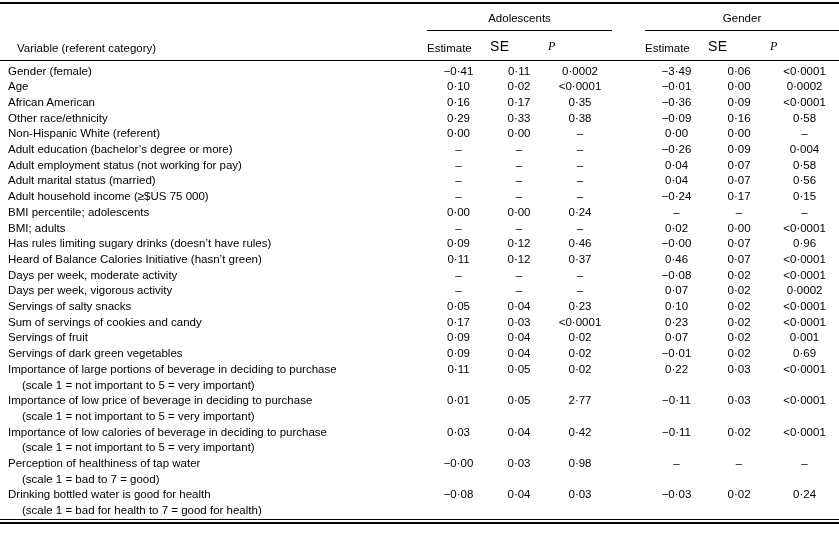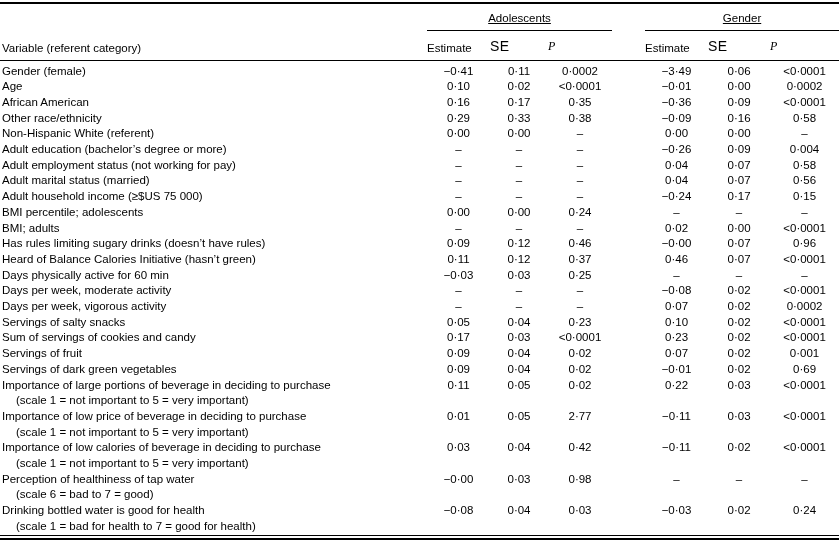--- a/index.html
+++ b/index.html
@@ -20,42 +20,42 @@
     border-top: 2px solid #000;
     border-bottom: 1px solid #000;
   }
   th, td {
     padding: 0;
     font-weight: normal;
     font-size: 11.5px;
     color: #000;
   }
   
-  tr.group-row td, tr.group-row th { height: 27px; vertical-align: bottom; text-decoration: underline; }
+  tr.group-row td, tr.group-row th { height: 27px; vertical-align: bottom; }
   tr.group-row th.group {
     border-bottom: 1px solid #000;
     text-align: center;
     padding-bottom: 6px;
     font-size: 11.5px;
   }
   
   tr.sub-row th, tr.sub-row td {
     height: 30px;
     vertical-align: bottom;
     border-bottom: 1px solid #000;
     padding-bottom: 6px;
   }
-  tr.sub-row th.var-header { text-align: left; padding-left: 2px; }
+  tr.sub-row th.var-header { text-align: left; padding-left: 17px; }
   tr.sub-row th.num-header { text-align: left; }
   tr.sub-row th.se-header { font-size: 14px; letter-spacing: 0.5px; }
   tr.sub-row th.p-header { font-style: italic; font-family: "Liberation Serif", serif; font-size: 12px; }
   
   tbody td { vertical-align: top; line-height: 15.7px; }
   tbody tr:first-child td { padding-top: 3px; }
-  td.var-cell { text-align: left; padding-left: 2px; }
+  td.var-cell { text-align: left; padding-left: 8px; }
   .var-note { padding-left: 14px; }
   td.num-cell { text-align: center; }
   .bottom-rule {
     width: 839px;
     height: 4px;
     border-bottom: 2px solid #000;
   }
 </style>
 </head>
 <body>
@@ -242,32 +242,20 @@
           <td class="num-cell">0·11</td>
           <td class="num-cell">0·12</td>
           <td class="num-cell">0·37</td>
           <td class="spacer-cell"></td>
           <td class="num-cell">0·46</td>
           <td class="num-cell">0·07</td>
           <td class="num-cell">&lt;0·0001</td>
         </tr>
         <tr>
           <td class="var-cell">
-            <div class="var-line">Days physically active for 60 min</div>
-          </td>
-          <td class="num-cell">−0·03</td>
-          <td class="num-cell">0·03</td>
-          <td class="num-cell">0·25</td>
-          <td class="spacer-cell"></td>
-          <td class="num-cell">–</td>
-          <td class="num-cell">–</td>
-          <td class="num-cell">–</td>
-        </tr>
-        <tr>
-          <td class="var-cell">
             <div class="var-line">Days per week, moderate activity</div>
           </td>
           <td class="num-cell">–</td>
           <td class="num-cell">–</td>
           <td class="num-cell">–</td>
           <td class="spacer-cell"></td>
           <td class="num-cell">−0·08</td>
           <td class="num-cell">0·02</td>
           <td class="num-cell">&lt;0·0001</td>
         </tr>
@@ -366,21 +354,21 @@
           <td class="num-cell">0·04</td>
           <td class="num-cell">0·42</td>
           <td class="spacer-cell"></td>
           <td class="num-cell">−0·11</td>
           <td class="num-cell">0·02</td>
           <td class="num-cell">&lt;0·0001</td>
         </tr>
         <tr>
           <td class="var-cell">
             <div class="var-line">Perception of healthiness of tap water</div>
-            <div class="var-note">(scale 6 = bad to 7 = good)</div>
+            <div class="var-note">(scale 1 = bad to 7 = good)</div>
           </td>
           <td class="num-cell">−0·00</td>
           <td class="num-cell">0·03</td>
           <td class="num-cell">0·98</td>
           <td class="spacer-cell"></td>
           <td class="num-cell">–</td>
           <td class="num-cell">–</td>
           <td class="num-cell">–</td>
         </tr>
         <tr>

